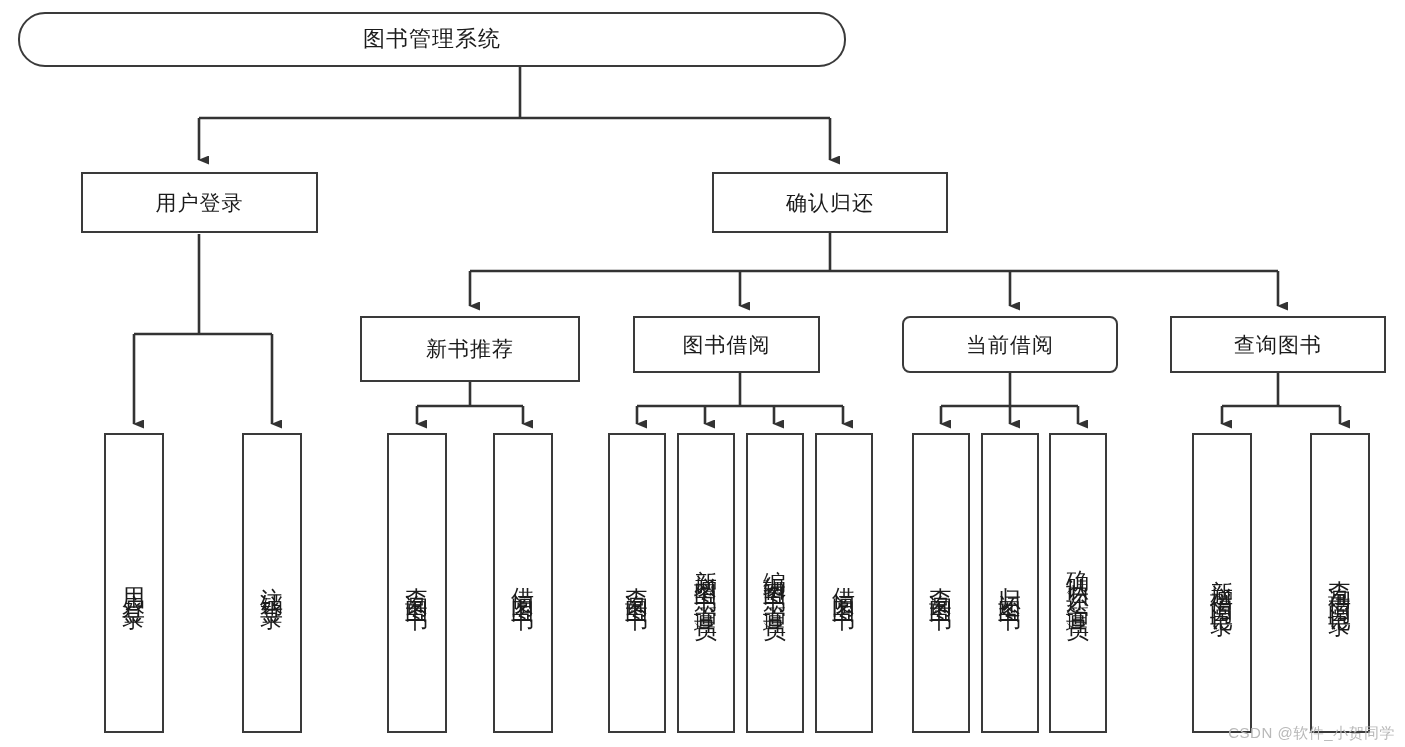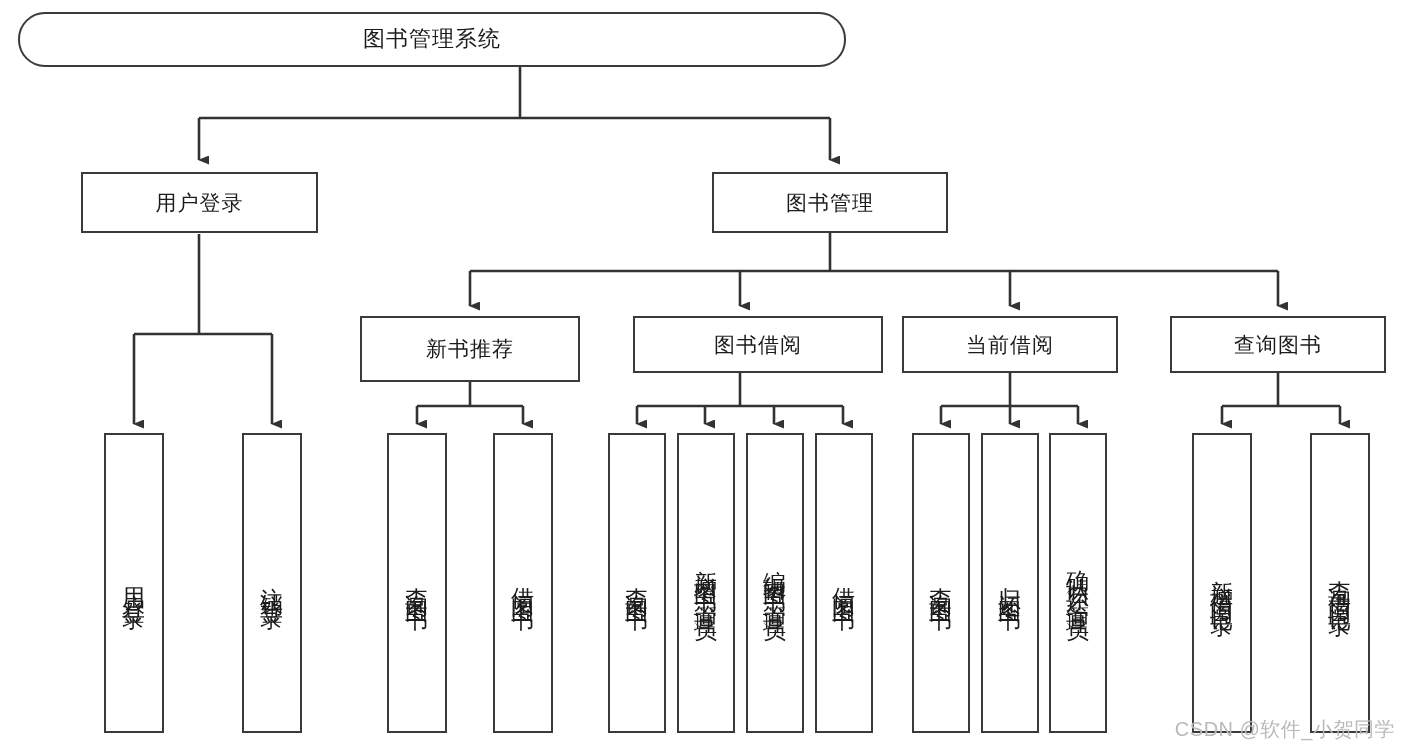--- a/index.html
+++ b/index.html
@@ -55,21 +55,21 @@
     display: block;
     white-space: nowrap;
   }
   #root-node {
     font-size: 22px;
   }
   #watermark {
     position: absolute;
     right: 10px;
     bottom: 4px;
-    font-size: 20px;
+    font-size: 15px;
     color: #b9b9b9;
     letter-spacing: 0.5px;
     white-space: nowrap;
     user-select: none;
   }
 </style>
 </head>
 <body>
 
 <div id="diagram-root">
@@ -137,30 +137,30 @@
   </svg>
 
   <div class="node horizontal" id="root-node" style="left:18px; top:12px; width:828px; height:55px;border-radius:27px;">
     <span class="label">图书管理系统</span>
   </div>
 
   <div class="node horizontal" style="left:81px; top:172px; width:237px; height:61px;">
     <span class="label">用户登录</span>
   </div>
   <div class="node horizontal" style="left:712px; top:172px; width:236px; height:61px;">
-    <span class="label">图书管理</span>
+    <span class="label">确认归还</span>
   </div>
 
   <div class="node horizontal" style="left:360px; top:316px; width:220px; height:66px;">
     <span class="label">新书推荐</span>
   </div>
-  <div class="node horizontal" style="left:633px; top:316px; width:250px; height:57px;">
+  <div class="node horizontal" style="left:633px; top:316px; width:187px; height:57px;">
     <span class="label">图书借阅</span>
   </div>
-  <div class="node horizontal" style="left:902px; top:316px; width:216px; height:57px;">
+  <div class="node horizontal" style="left:902px; top:316px; width:216px; height:57px;border-radius:8px;">
     <span class="label">当前借阅</span>
   </div>
   <div class="node horizontal" style="left:1170px; top:316px; width:216px; height:57px;">
     <span class="label">查询图书</span>
   </div>
 
   <div class="node vertical" style="left:104px; top:433px; width:60px; height:300px;">
     <span class="label">用户登录</span>
   </div>
   <div class="node vertical" style="left:242px; top:433px; width:60px; height:300px;">

